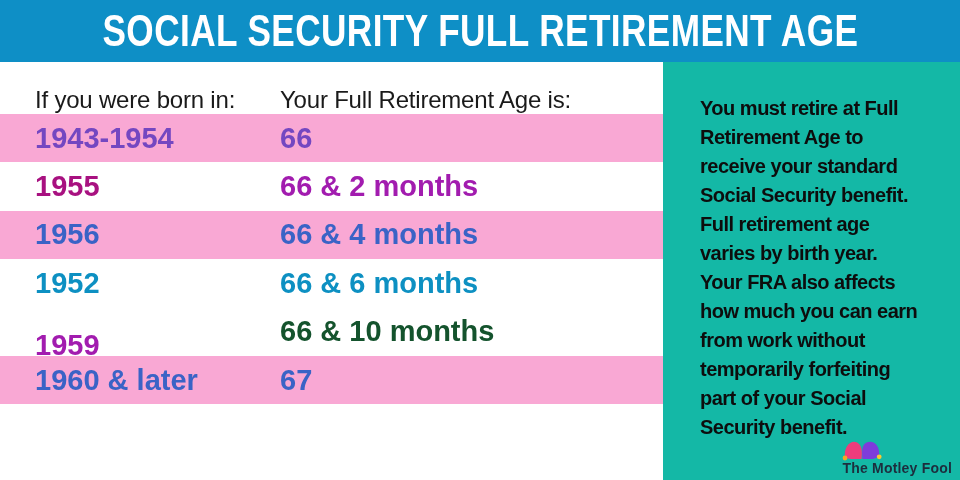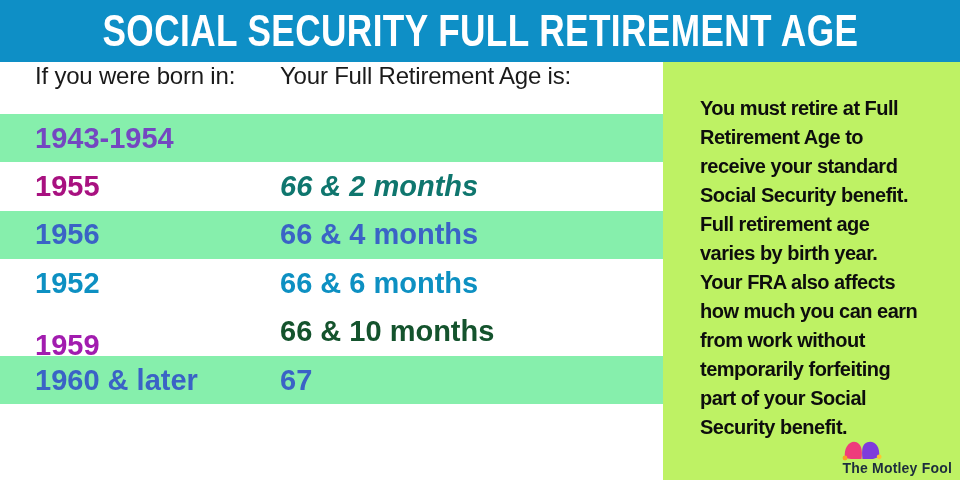--- a/index.html
+++ b/index.html
@@ -8,31 +8,31 @@
   .canvas { position:relative; width:960px; height:480px; background:#ffffff; }
 
   
   .topbar { position:absolute; left:0; top:0; width:960px; height:62px;
             background:#0e8fc6; display:flex; align-items:center; justify-content:center; }
   .title { color:#ffffff; font-weight:bold; font-size:44px; letter-spacing:0.5px;
            white-space:nowrap; transform:scaleX(0.80); transform-origin:center; }
 
   
   .table { position:absolute; left:0; top:62px; width:663px; }
-  .thead { height:52px; display:flex; align-items:flex-start;
+  .thead { height:52px; display:flex; align-items:flex-end;
            font-size:24px; font-weight:500; color:#1a1a1a; letter-spacing:-0.2px; }
   .trow  { height:48.4px; display:flex; align-items:center;
            font-size:29px; font-weight:bold; background:#ffffff; }
-  .trow.alt { background:#86efac; }
+  .trow.alt { background:#f9a8d4; }
   .cell-born { padding-left:35px; width:280px; flex:none; }
   .cell-age  { flex:1; }
 
   
   .sidebar { position:absolute; left:663px; top:62px; width:297px; height:418px;
-             background:#bef264; }
+             background:#14b8a6; }
   .sidebar-text { position:absolute; left:37px; top:32px; width:262px;
                   font-size:20px; font-weight:bold; color:#0d0d0d;
                   line-height:29px; letter-spacing:-0.5px; white-space:pre-line; }
 
   
   .logo { position:absolute; right:8px; bottom:4px; display:flex;
           flex-direction:column; }
   .logo .hat { margin-right:6px; margin-bottom:-1px; }
   .logo-text { font-size:14px; font-weight:bold; color:#1d2d3d; letter-spacing:0.2px; }
 </style>
@@ -46,24 +46,25 @@
   </div>
 
   <div class="table">
     <div class="thead">
       <div class="cell-born">If you were born in:</div>
       <div class="cell-age">Your Full Retirement Age is:</div>
     </div>
 
     <div class="trow alt">
       <div class="cell-born" style="color: rgb(116, 71, 193);">1943-1954</div>
+      <div class="cell-age" style="color: rgb(116, 71, 193);">66</div>
     </div>
     <div class="trow">
       <div class="cell-born" style="color: rgb(168, 17, 128);">1955</div>
-      <div class="cell-age" style="color: #0f766e; font-style: italic;">66 &amp; 2 months</div>
+      <div class="cell-age" style="color: #a21caf;">66 &amp; 2 months</div>
     </div>
     <div class="trow alt">
       <div class="cell-born" style="color: rgb(58, 99, 198);">1956</div>
       <div class="cell-age" style="color: rgb(58, 99, 198);">66 &amp; 4 months</div>
     </div>
     <div class="trow">
       <div class="cell-born" style="color: rgb(13, 144, 194);">1952</div>
       <div class="cell-age" style="color: rgb(13, 144, 194);">66 &amp; 6 months</div>
     </div>
     <div class="trow">

